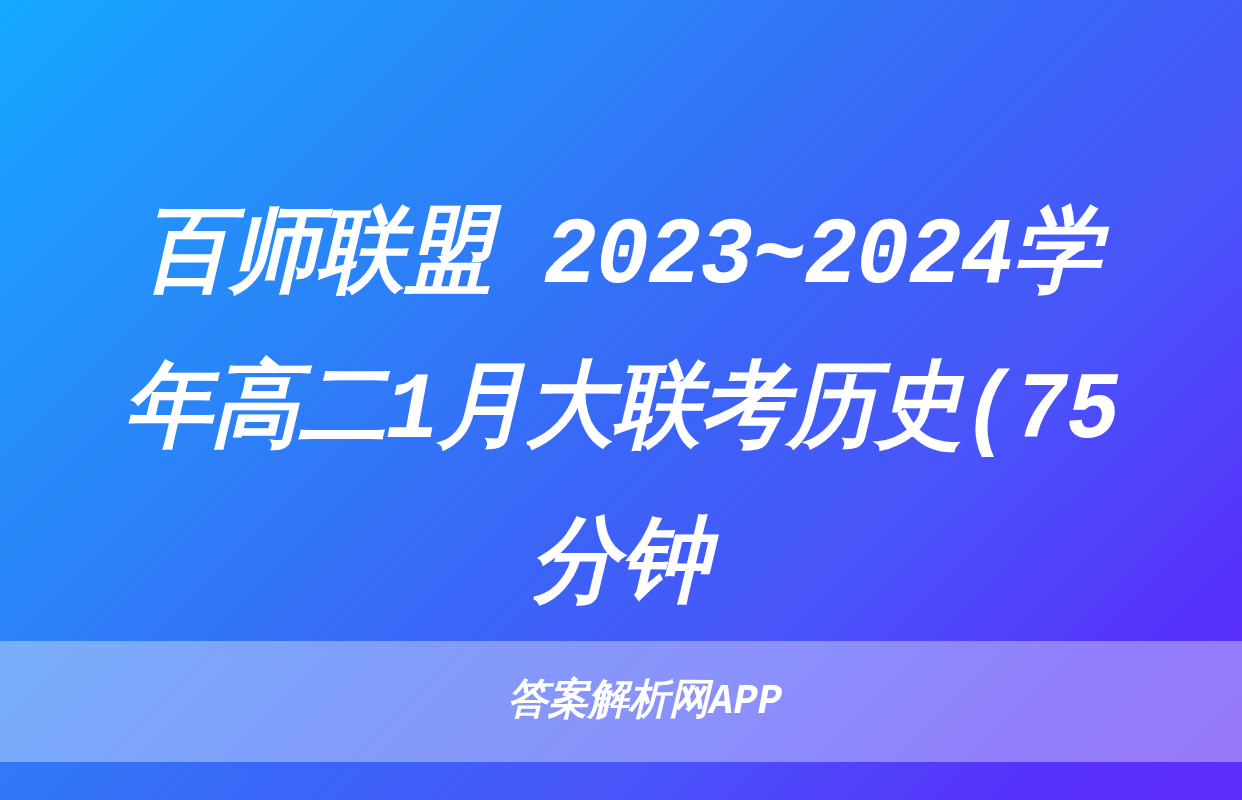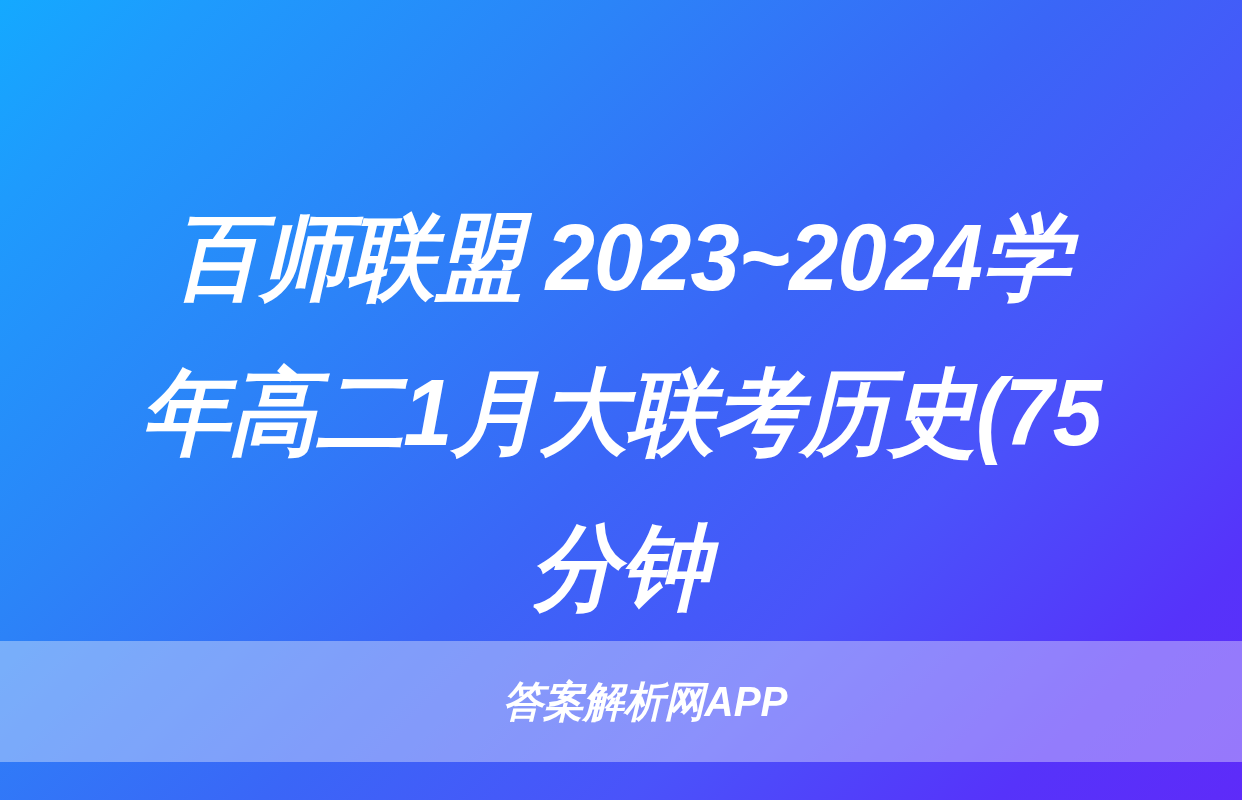--- a/index.html
+++ b/index.html
@@ -6,21 +6,21 @@
     margin: 0;
     padding: 0;
     background: #ffffff;
   }
 
   #poster {
     position: relative;
     width: 1242px;
     height: 800px;
     overflow: hidden;
-    font-family: Liberation Sans, sans-serif;
+    font-family: Liberation Mono, monospace;
     
     background: linear-gradient(135deg,
                 #14A9FF 0%,
                 #1E9BFD 10%,
                 #2B84F8 30%,
                 #3A66F7 52%,
                 #4A53FA 70%,
                 #5633FA 88%,
                 #5E2BF9 100%);
   }

